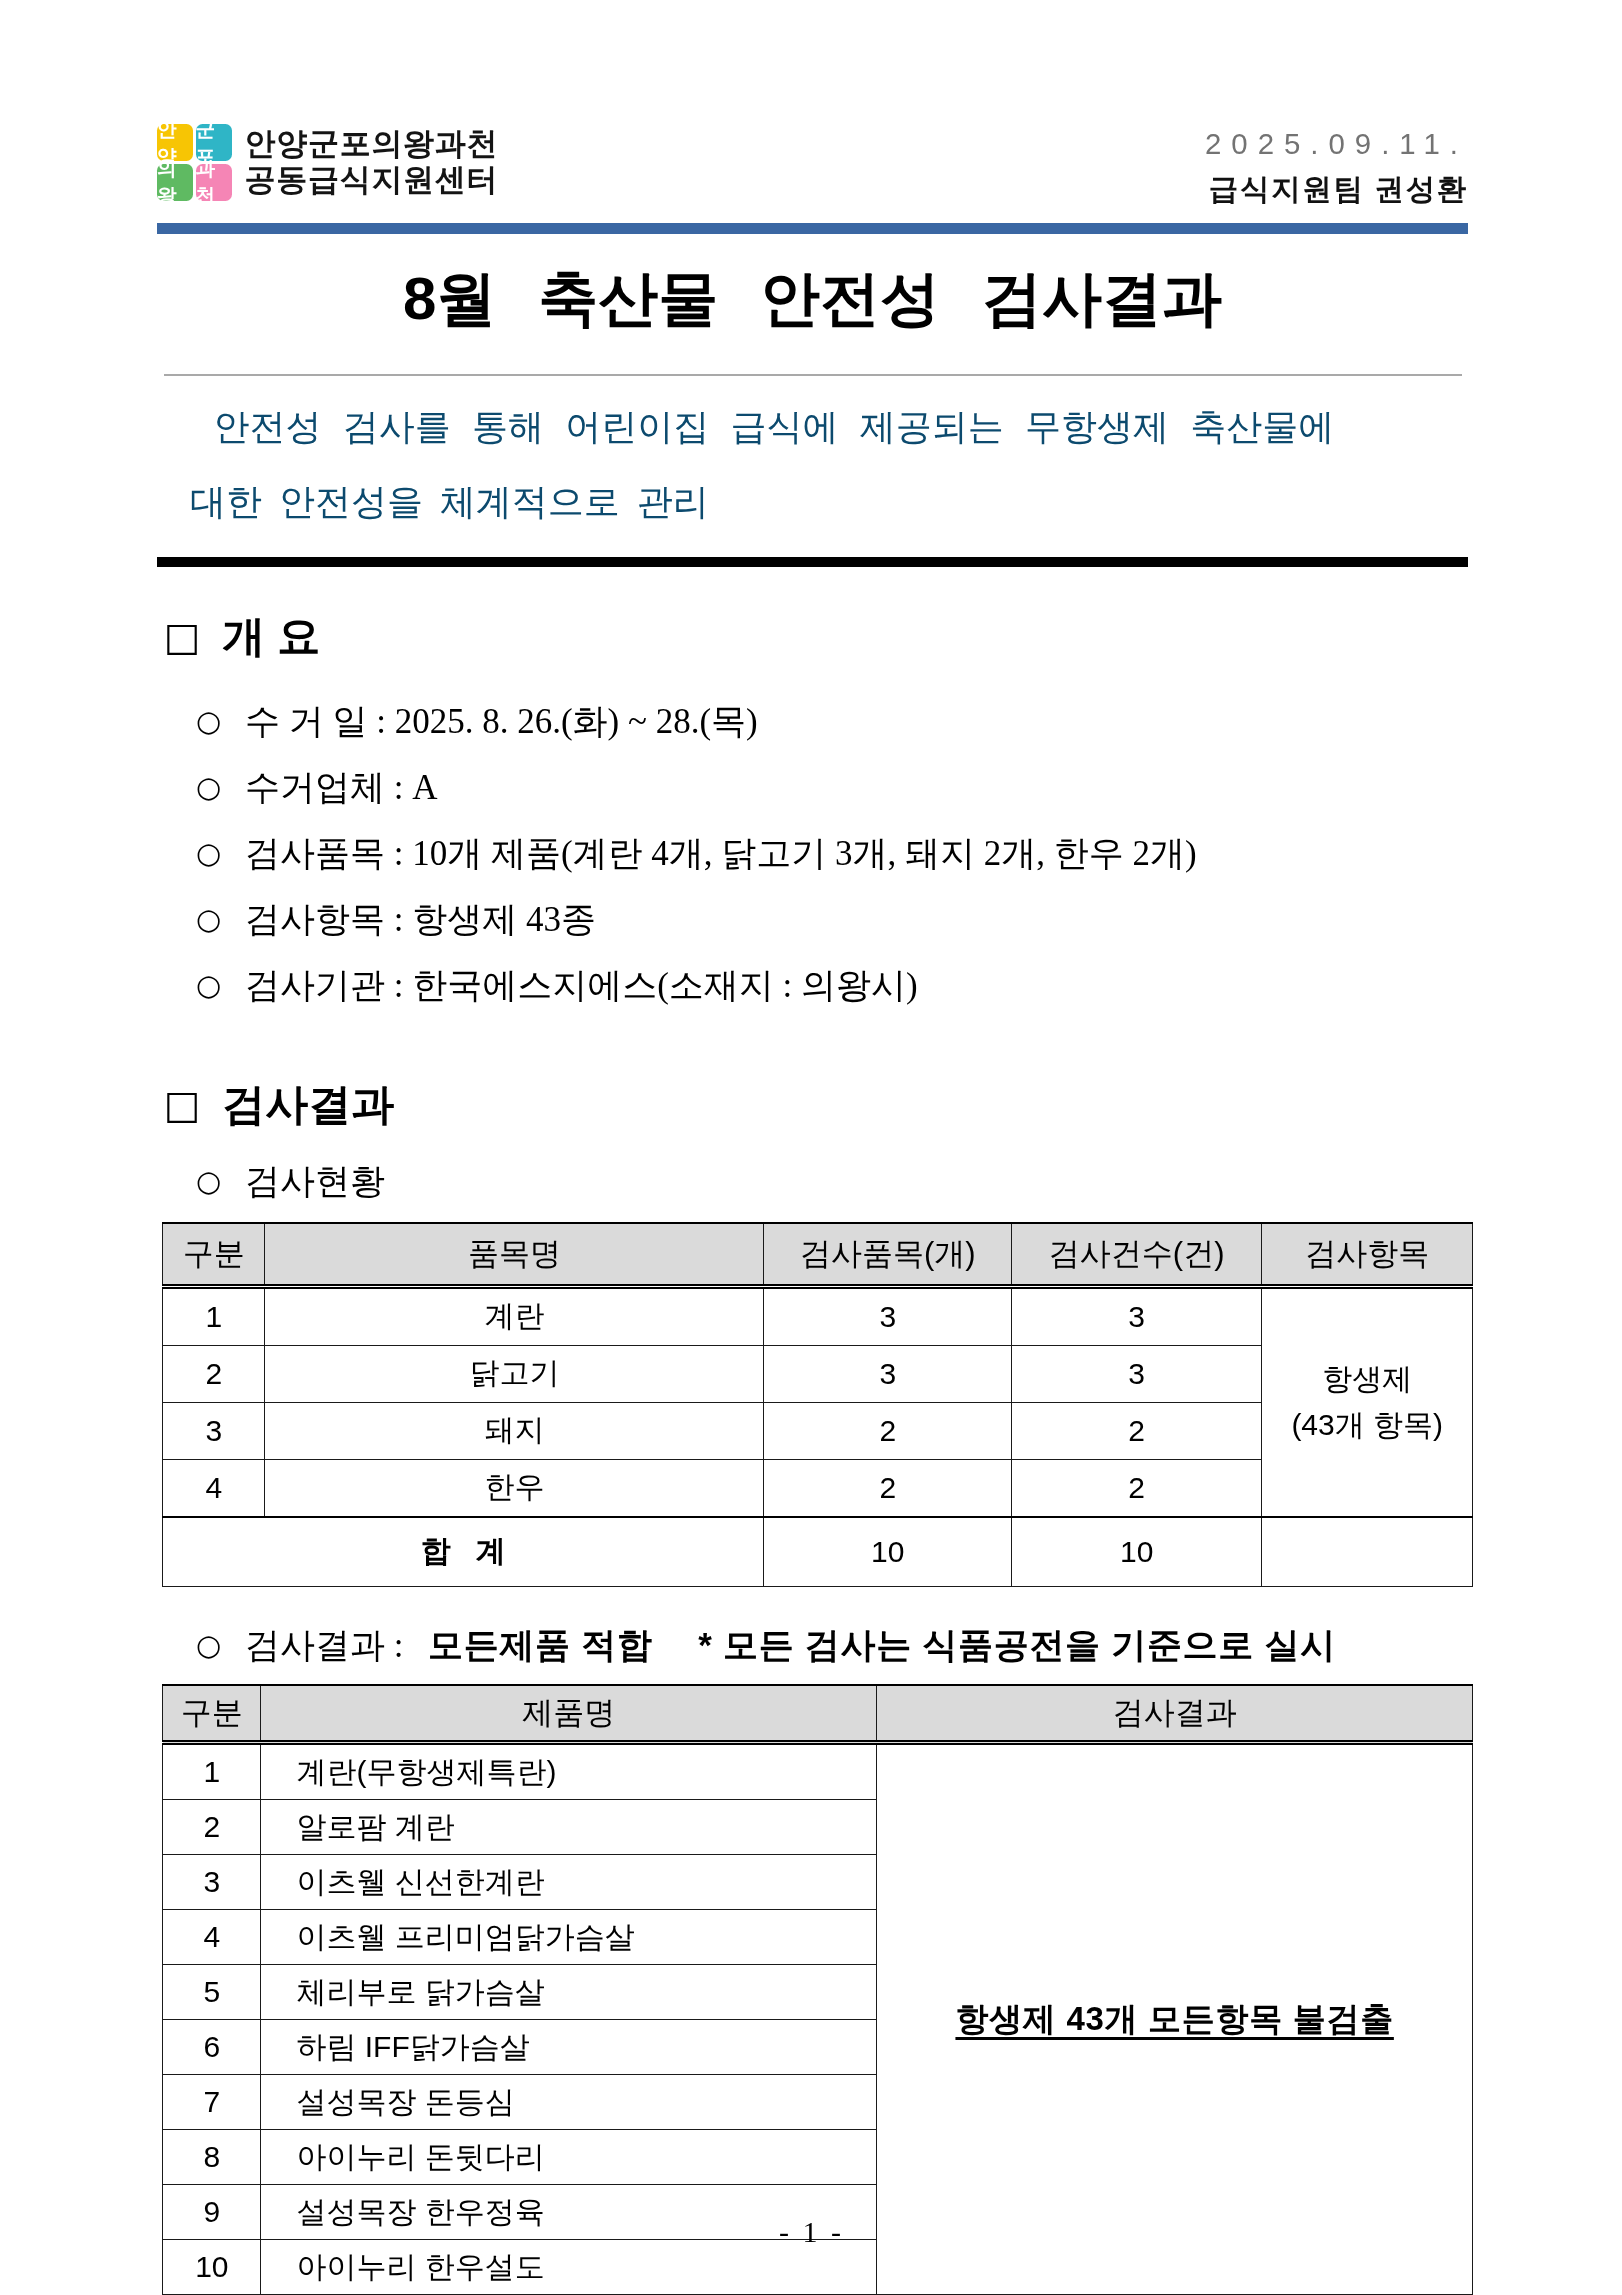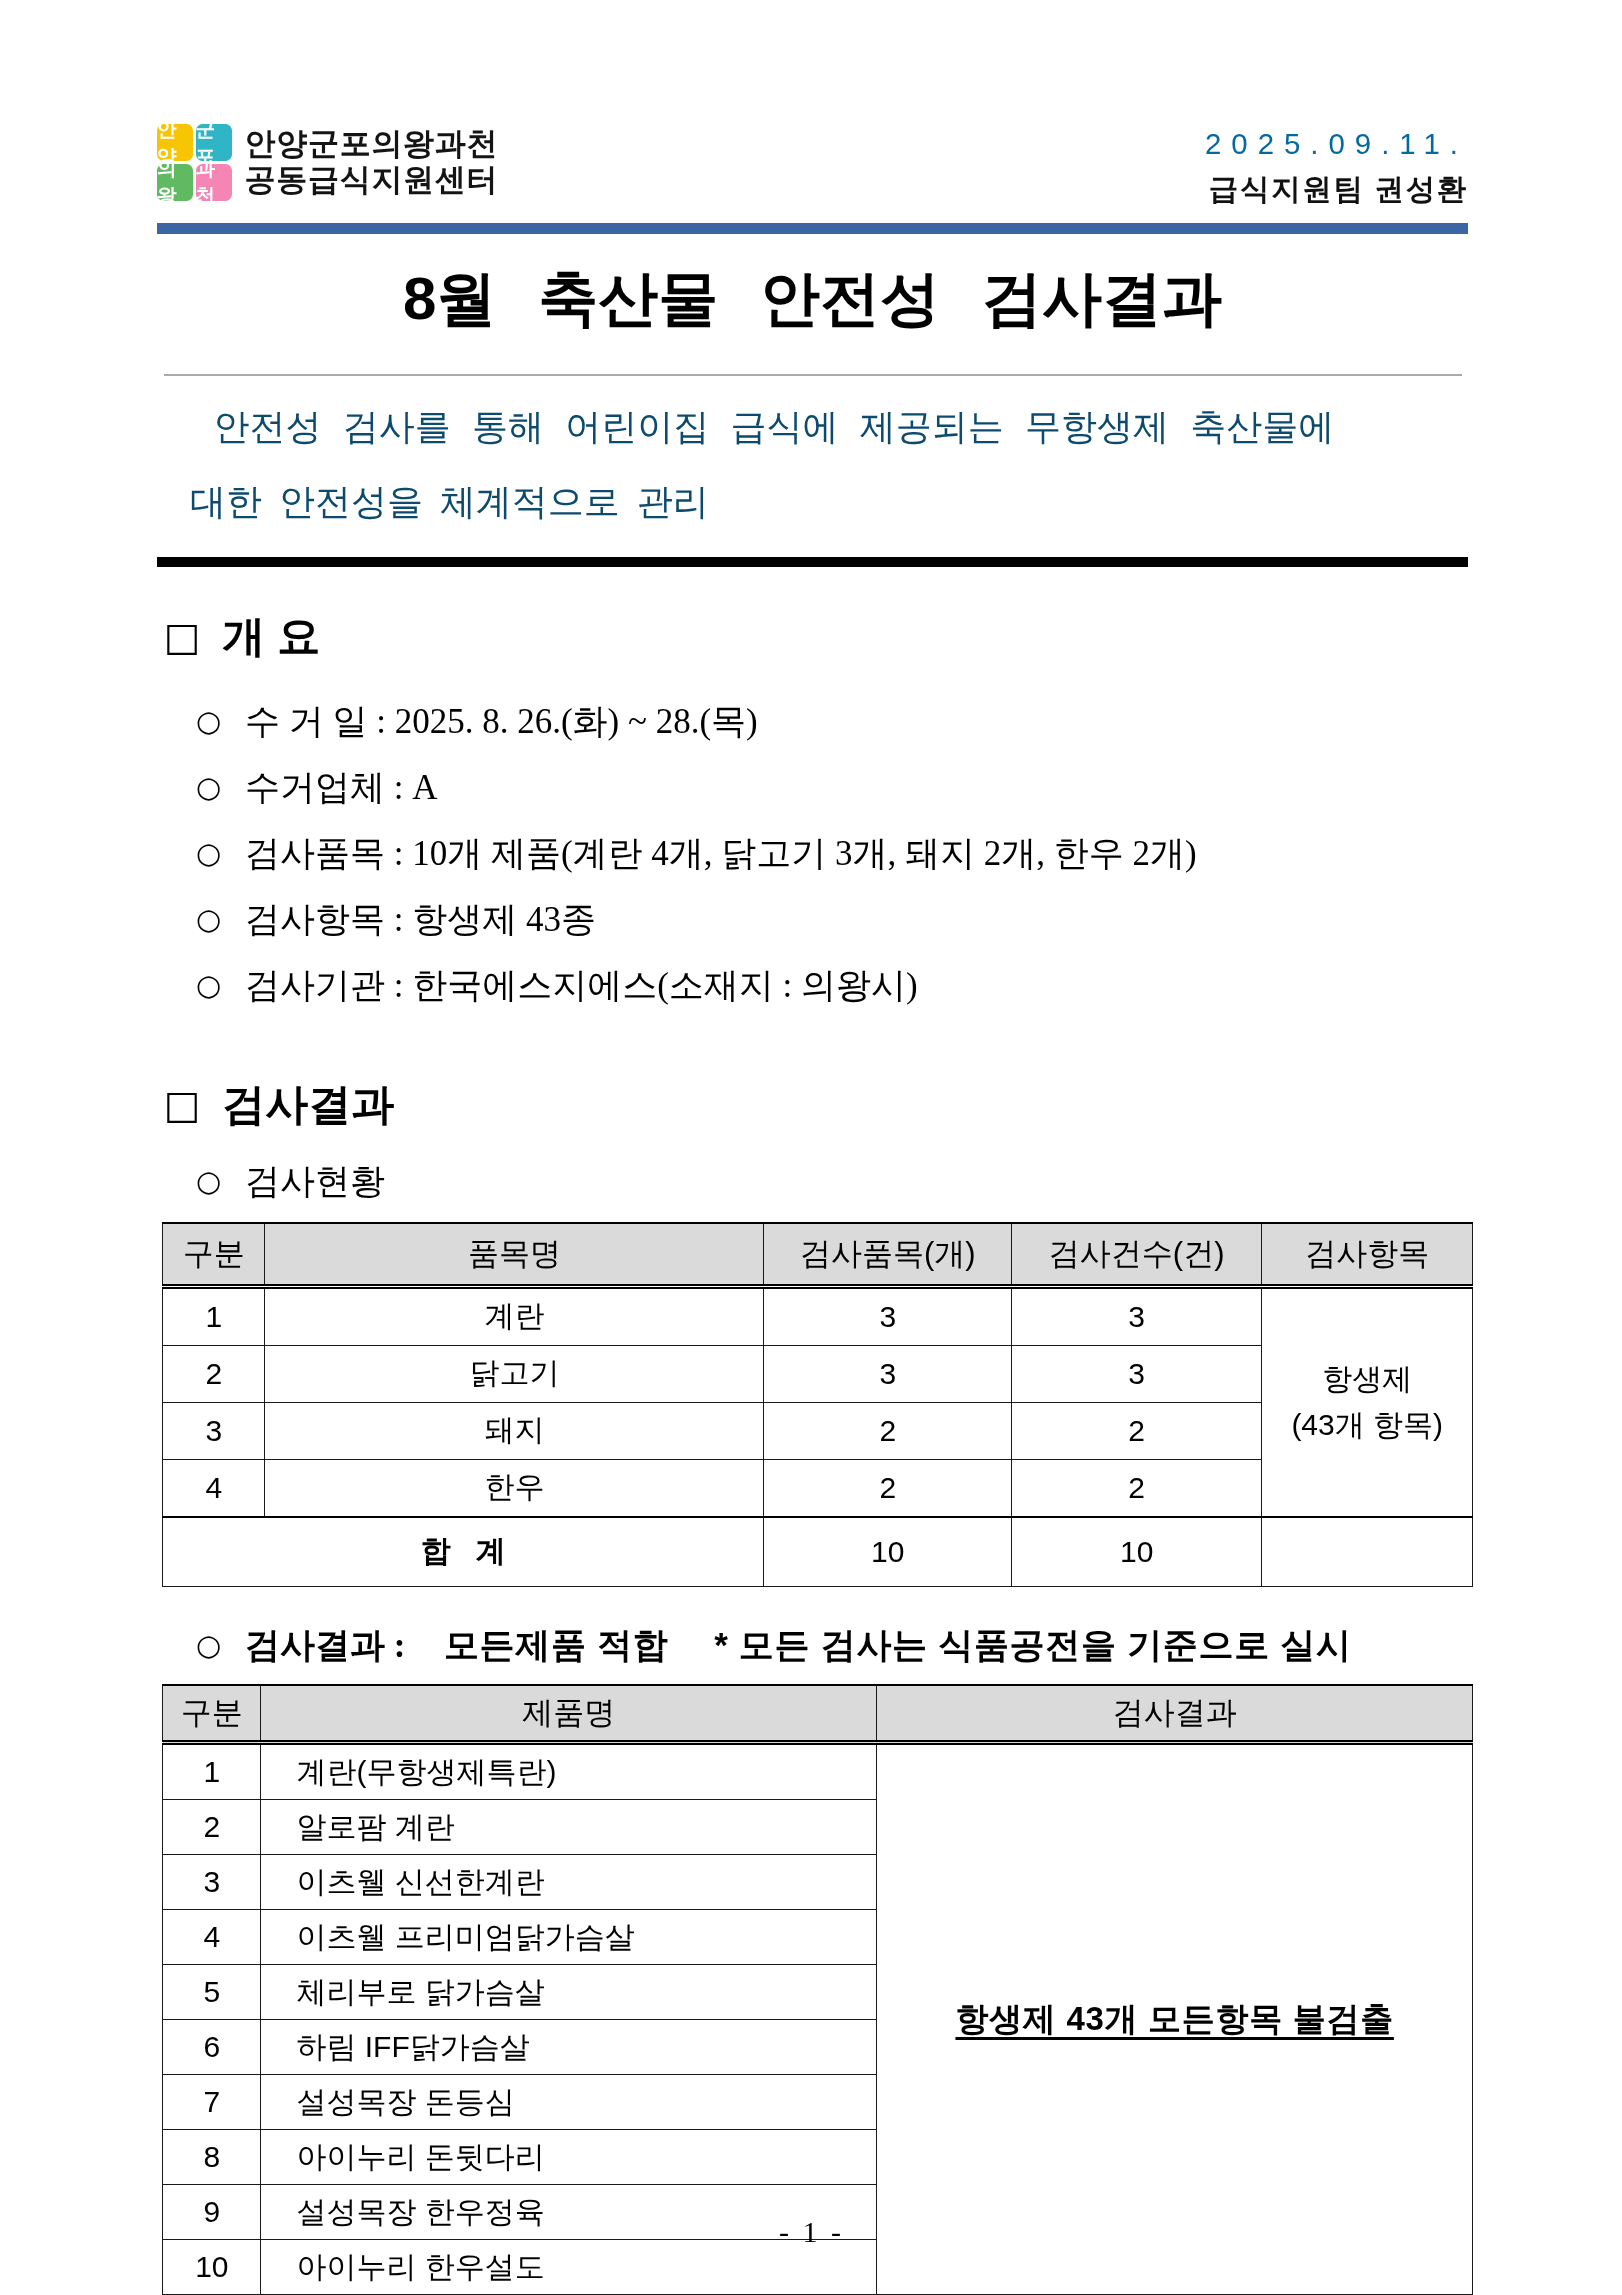--- a/index.html
+++ b/index.html
@@ -15,21 +15,21 @@
   .logo-grid{display:grid;grid-template-columns:36px 36px;grid-template-rows:37px 37px;gap:2.6px;}
   .logo-sq{border-radius:6.5px;display:flex;align-items:center;justify-content:center;
     color:#fff;font-family:"Liberation Sans","DejaVu Sans",sans-serif;font-weight:bold;font-size:19.6px;}
   .sq-yellow{background:#F7C504;}
   .sq-teal{background:#2FB5C6;}
   .sq-green{background:#5FBA62;}
   .sq-pink{background:#F585B5;}
   .logo-text{font-family:"Liberation Sans","DejaVu Sans",sans-serif;font-weight:bold;
     font-size:31px;line-height:1.18;color:#141414;letter-spacing:0.7px;}
   .header-right{text-align:right;font-family:"Liberation Sans","DejaVu Sans",sans-serif;padding-top:2.6px;}
-  .doc-date{font-size:29.4px;letter-spacing:0.34em;color:#0369a1;}
+  .doc-date{font-size:29.4px;letter-spacing:0.34em;color:#737373;}
   .doc-team{font-size:29.4px;font-weight:bold;letter-spacing:0.06em;margin-top:9.2px;color:#111;}
   .blue-bar{height:11px;background:#3A67A3;margin:13px 155px 0 157px;}
   
   .title{margin:25px 157px 0 157px;text-align:center;
     font-family:"Liberation Sans","DejaVu Sans",sans-serif;font-weight:bold;
     font-size:60px;letter-spacing:0;word-spacing:0.42em;color:#000;}
   .title-rule{border:none;border-top:2px solid #A9A9A9;margin:34px 164px 0 164px;}
   
   .intro{margin:27.5px 164px 0 190px;font-size:36px;color:#0c4a6e;}
   .intro .l1{text-indent:23.6px;word-spacing:0.34em;}
@@ -38,21 +38,21 @@
   
   .section-heading{margin:41px 0 0 164px;display:flex;align-items:center;gap:22px;
     font-family:"Liberation Sans","DejaVu Sans",sans-serif;font-weight:bold;font-size:43px;color:#000;}
   .section-heading .sq-mark{font-weight:normal;font-size:39px;transform:translateY(-1.3px);font-family:"DejaVu Sans",sans-serif;}
   .bullets{list-style:none;margin:22px 0 0 196px;padding:0;font-size:35px;color:#000;}
   .bullets li{height:66px;display:flex;align-items:center;gap:23.6px;}
   .circle-mark{font-size:29px;font-family:"DejaVu Sans",sans-serif;}
   .sub-bullet{margin:23.6px 0 0 196px;font-size:35px;color:#000;display:flex;align-items:center;gap:23.6px;}
   .result-line{margin:35px 0 0 196px;font-size:35px;display:flex;align-items:center;gap:23.6px;color:#000;}
   .result-line .bold-sans{font-family:"Liberation Sans","DejaVu Sans",sans-serif;font-weight:bold;letter-spacing:0.7px;}
-  .result-line .lbl{margin-right:15px;font-weight:bold;}
+  .result-line .lbl{margin-right:1px;}
   .result-line .note{margin-left:22px;}
   
   table{border-collapse:collapse;table-layout:fixed;width:1311px;margin:17px 0 0 157px;
     font-family:"Liberation Sans","DejaVu Sans",sans-serif;font-size:30px;color:#000;}
   th,td{border:1.3px solid #1a1a1a;text-align:center;vertical-align:middle;padding:0;}
   thead th{background:#DADADA;font-weight:normal;font-size:31px;height:60px;
     border-top:2.6px solid #000;border-bottom:5.2px double #000;}
   table.t1 tbody td{height:56px;}
   table.t1 tr.total td{height:68px;border-top:2px solid #000;}
   .total-label{font-weight:bold;white-space:pre;}

